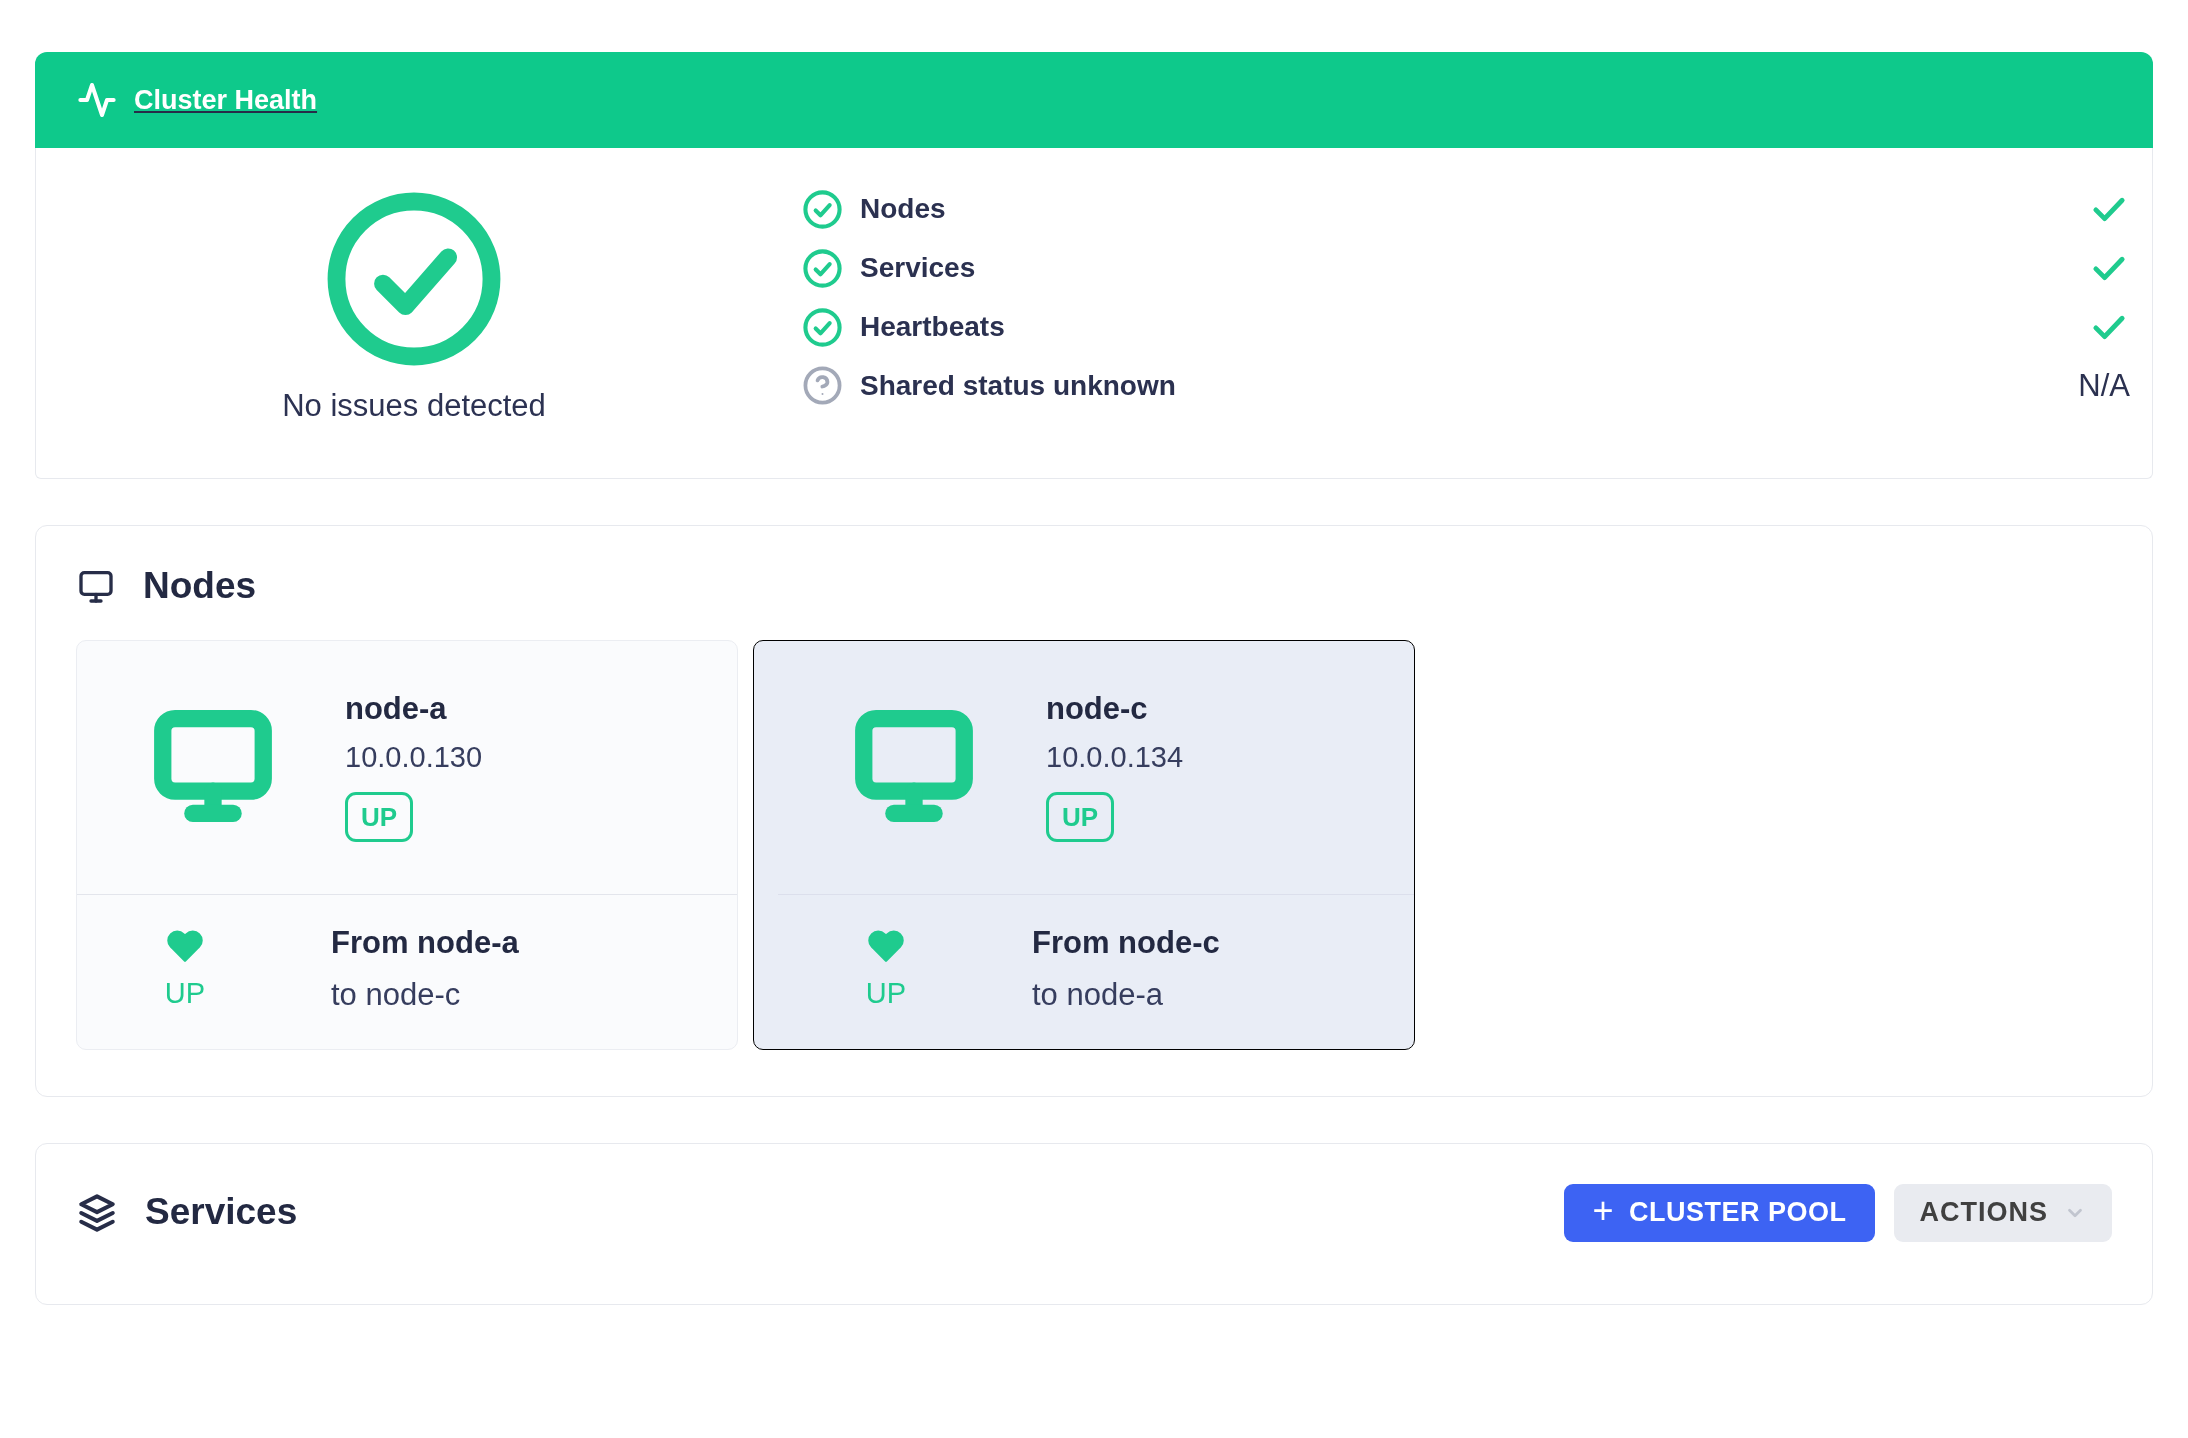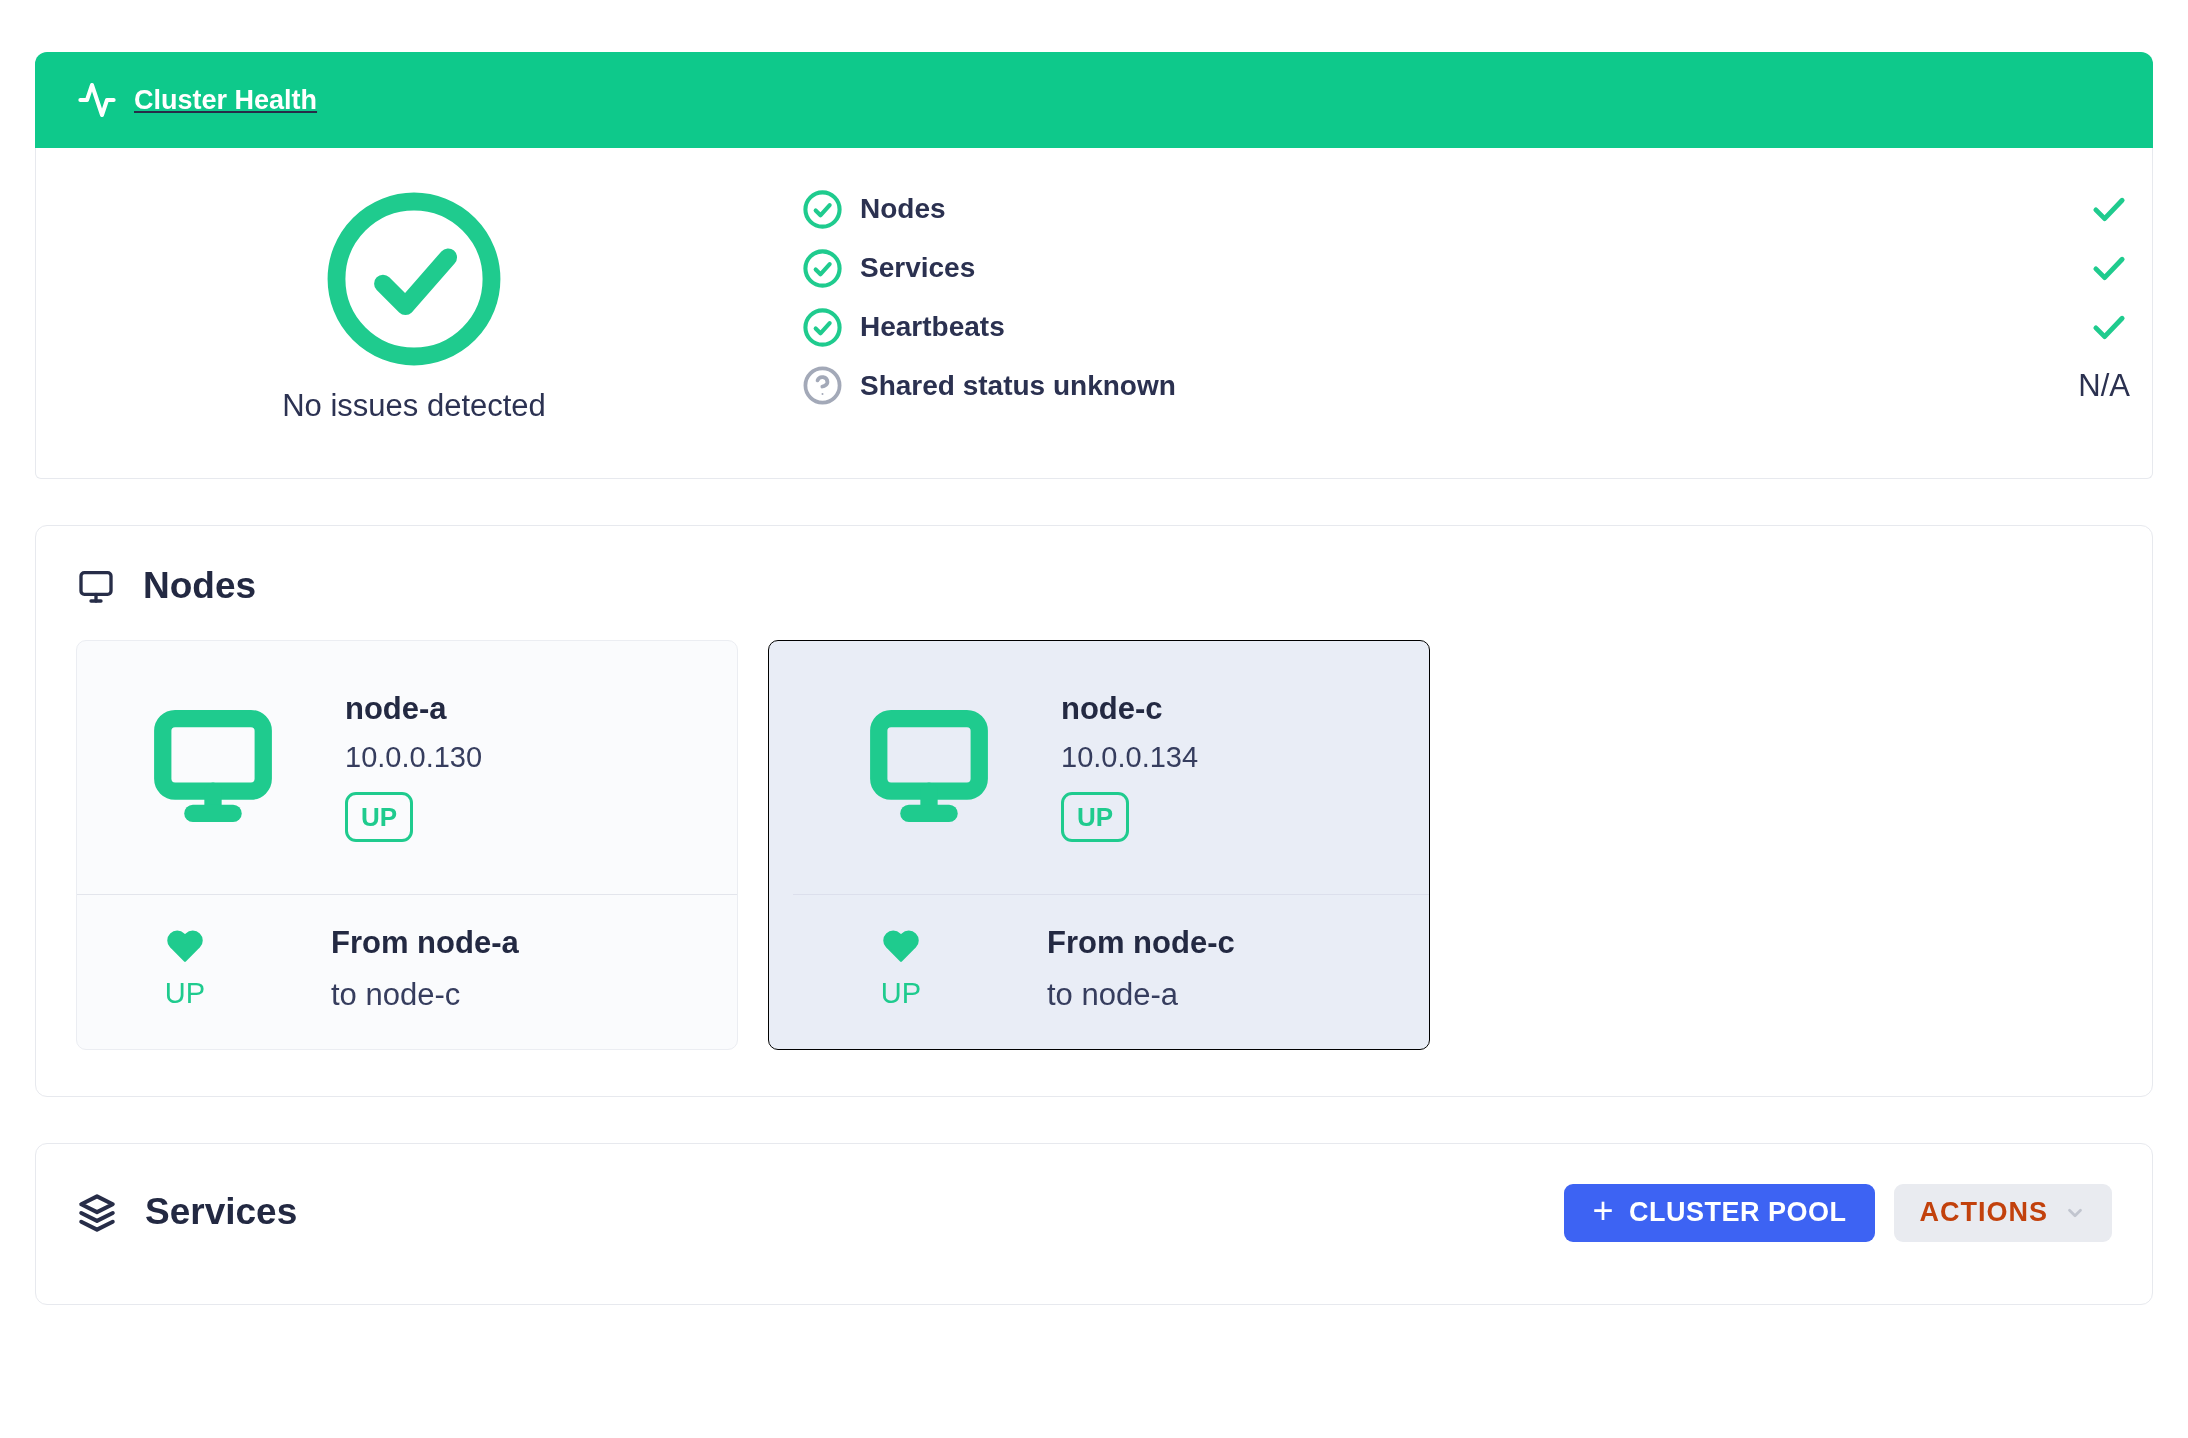--- a/index.html
+++ b/index.html
@@ -54,21 +54,21 @@
 
   
   .card {
     margin-top: 46px; border: 1px solid #e7e9ee; border-radius: 12px;
     padding: 40px 40px 46px 40px; background: #ffffff;
   }
   .card-header { display: flex; align-items: center; gap: 27px; }
   .card-title { font-size: 37px; font-weight: bold; color: #232942; margin: 0; line-height: 1.1; }
 
   
-  .tiles { display: flex; gap: 30px; margin-top: 33px; }
+  .tiles { display: flex; gap: 15px; margin-top: 33px; }
   .tile { width: 662px; flex: none; border-radius: 10px; overflow: hidden; }
   .tile.plain  { background: #fafbfd; border: 1px solid #ebedf2; }
   .tile.tinted { background: #e9edf6; border: 1px solid #000000; padding-left: 24px; }
   .tile-top { display: flex; align-items: center; padding: 50px 30px 52px 60px; }
   .tile.plain  .tile-top { border-bottom: 1px solid #e3e5ec; }
   .tile.tinted .tile-top { border-bottom: 1px solid #dcdfec; }
   .tile-info { margin-left: 56px; }
   .node-name { font-size: 31px; font-weight: bold; color: #232942; }
   .node-ip { font-size: 29px; color: #363d5e; margin-top: 14px; }
   .up-badge {
@@ -90,21 +90,21 @@
   .services-header .card-title { margin-left: 27px; }
   .services-buttons { margin-left: auto; display: flex; gap: 19px; }
   .btn-primary {
     background: #3d63f3; color: #ffffff; border: none; cursor: pointer;
     font-family: inherit; font-size: 27px; font-weight: bold; letter-spacing: 0.5px;
     border-radius: 9px; height: 58px; padding: 0 28px;
     display: inline-flex; align-items: center; gap: 15px;
   }
   .btn-plus { font-size: 36px; font-weight: normal; line-height: 1; margin-top: -3px; }
   .btn-disabled {
-    background: #e9ebf0; color: #c2410c; border: none;
+    background: #e9ebf0; color: #404040; border: none;
     font-family: inherit; font-size: 27px; font-weight: bold; letter-spacing: 1px;
     border-radius: 9px; height: 58px; padding: 0 26px;
     display: inline-flex; align-items: center; gap: 16px; cursor: default;
   }
   .services-empty {
     margin-top: 54px; font-style: italic; font-size: 33px; color: #2b3150;
   }
 
   svg { display: block; }
 </style>

